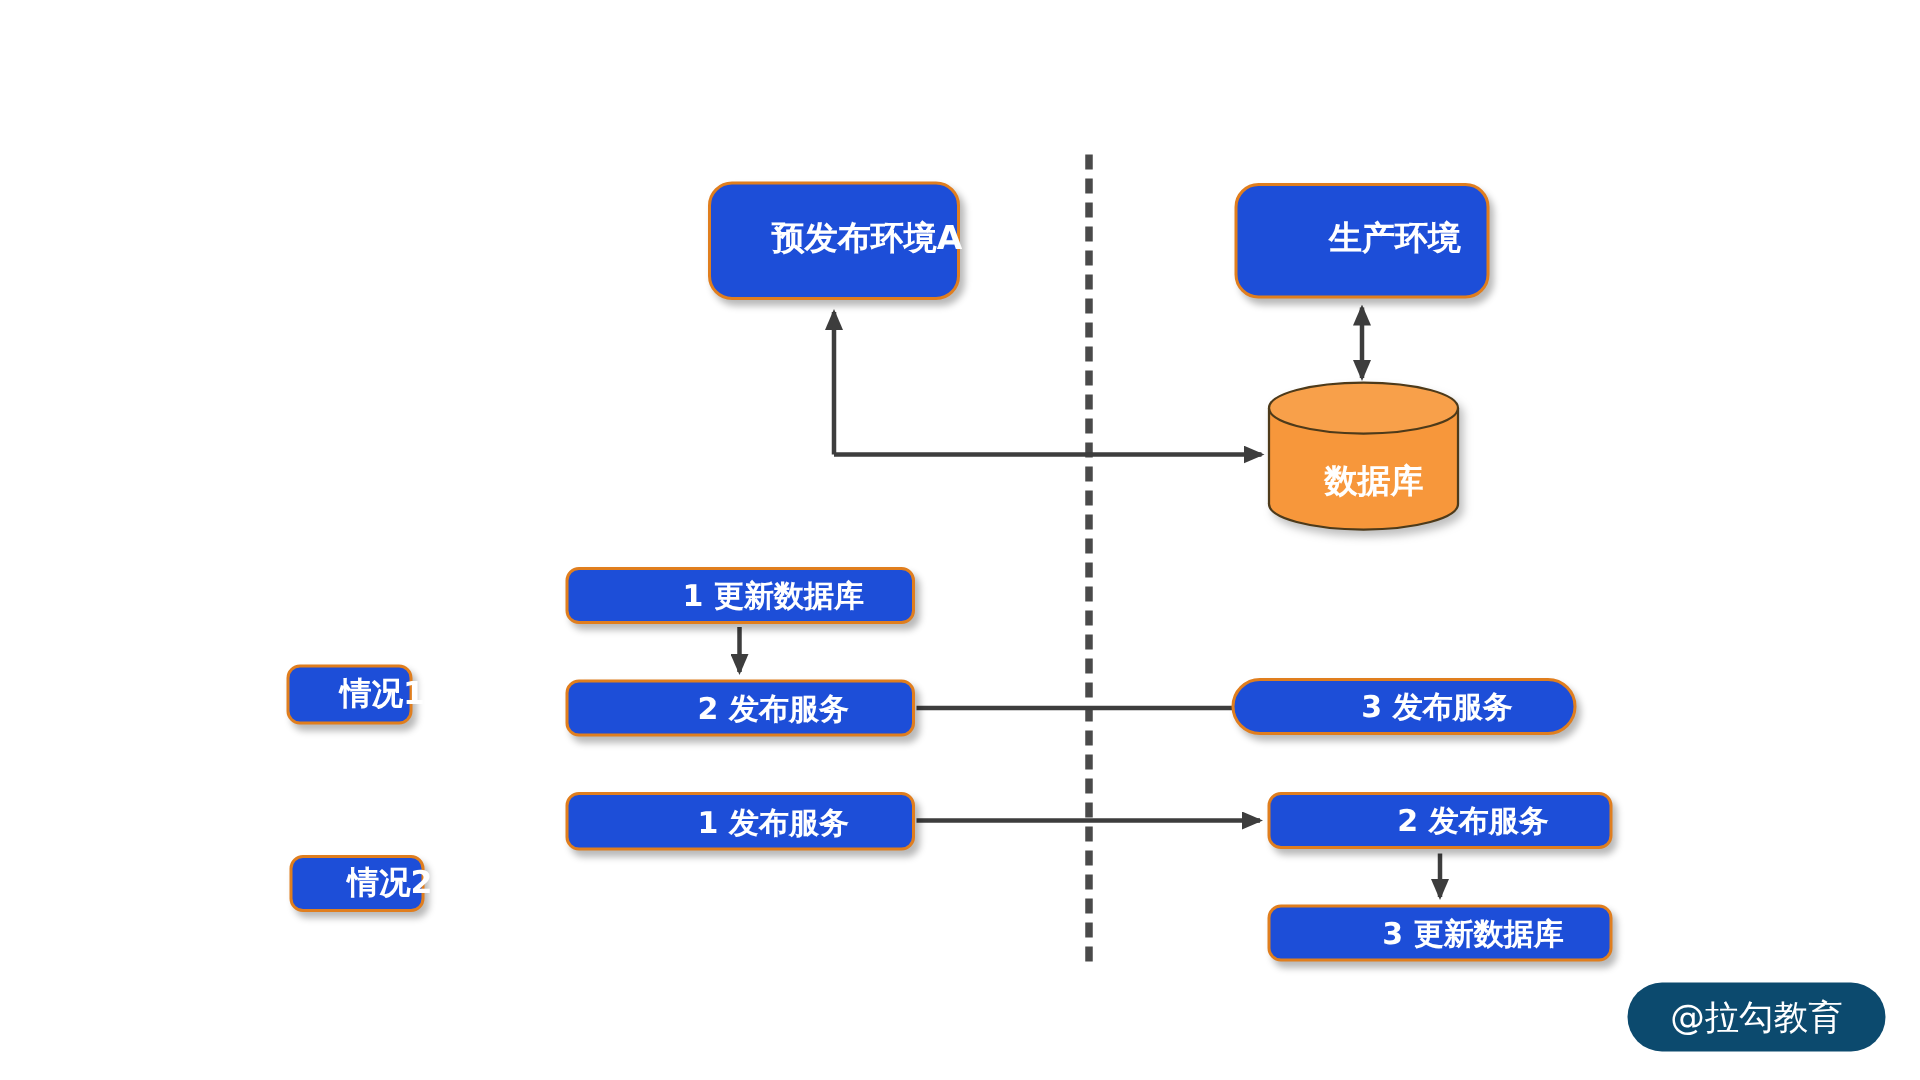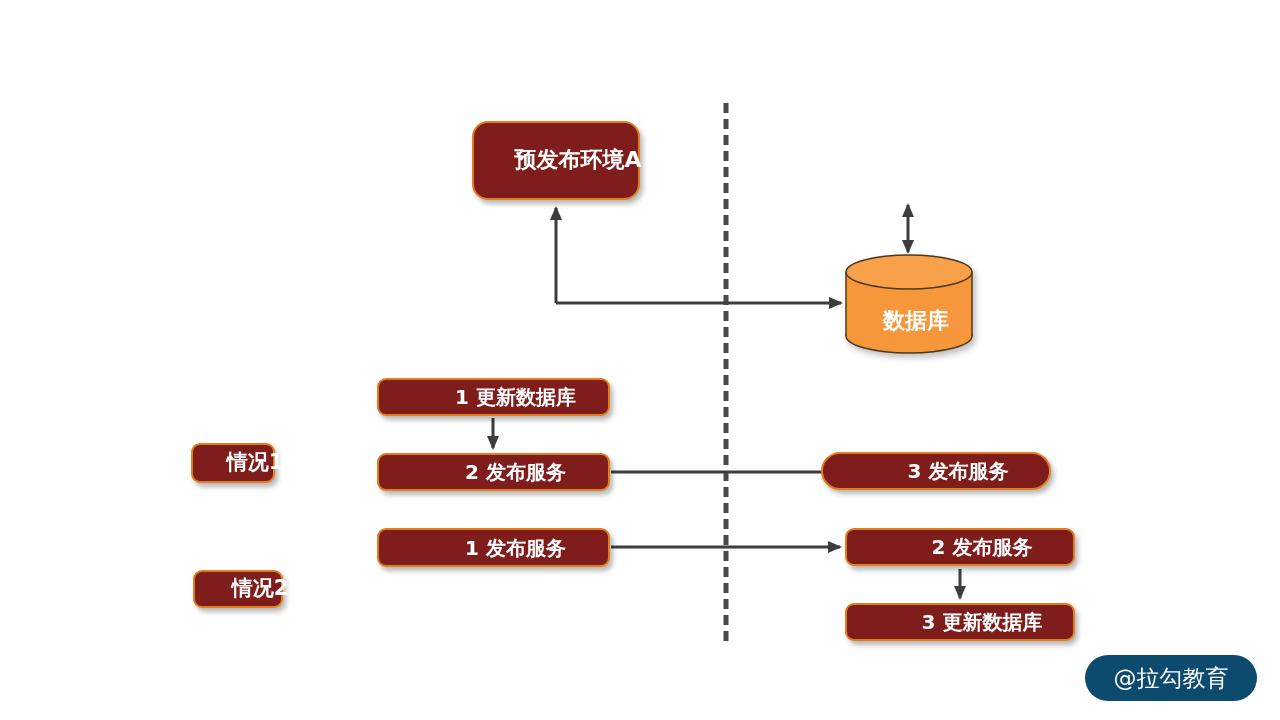--- a/index.html
+++ b/index.html
@@ -11,21 +11,21 @@
     overflow: hidden;
   }
   #stage { position: absolute; left: 0; top: 0; width: 1280px; height: 720px; }
 
   svg#wires { position: absolute; left: 0; top: 0; width: 1280px; height: 720px; }
   .cyl-group { filter: drop-shadow(3px 4px 3px rgba(0,0,0,0.25)); }
 
   .node {
     position: absolute;
     box-sizing: border-box;
-    background: #7f1d1d;
+    background: #1d4ed8;
     border: 2px solid #E07E1E;
     color: #ffffff;
     font-weight: bold;
     display: flex;
     align-items: center;
     justify-content: center;
     box-shadow: 3px 4px 5px rgba(0,0,0,0.28);
     text-align: center;
     line-height: 1.1;
     white-space: nowrap;
@@ -98,20 +98,21 @@
       <ellipse cx="909" cy="336" rx="63" ry="17" fill="#F7973B" stroke="#4D3A1A" stroke-width="1.5"></ellipse>
       <rect x="846" y="272" width="126" height="64" fill="#F7973B"></rect>
       <line x1="846" y1="272" x2="846" y2="336" stroke="#4D3A1A" stroke-width="1.5"></line>
       <line x1="972" y1="272" x2="972" y2="336" stroke="#4D3A1A" stroke-width="1.5"></line>
       <ellipse cx="909" cy="272" rx="63" ry="17" fill="#F8A04A" stroke="#4D3A1A" stroke-width="1.5"></ellipse>
     </g>
   </svg>
 
   <div id="pre-release" class="node big">预发布环境A</div>
 
+  <div id="production" class="node big">生产环境</div>
 
   <div id="dbLabel" class="db-label">数据库</div>
 
   <div id="c1-label" class="node case-label">情况1</div>
   <div id="c1-s1" class="node small">1 更新数据库</div>
   <div id="c1-s2" class="node small">2 发布服务</div>
   <div id="c1-s3" class="node small">3 发布服务</div>
 
   <div id="c2-label" class="node case-label">情况2</div>
   <div id="c2-s1" class="node small">1 发布服务</div>

